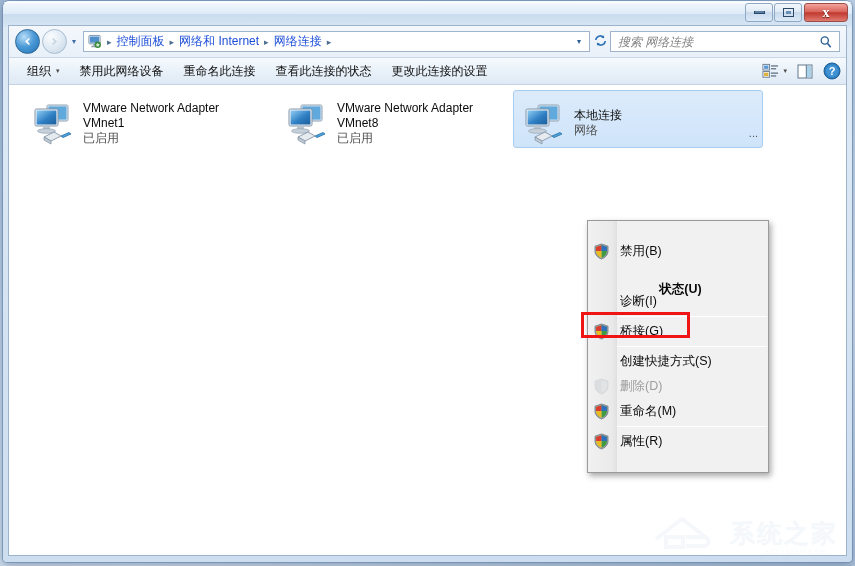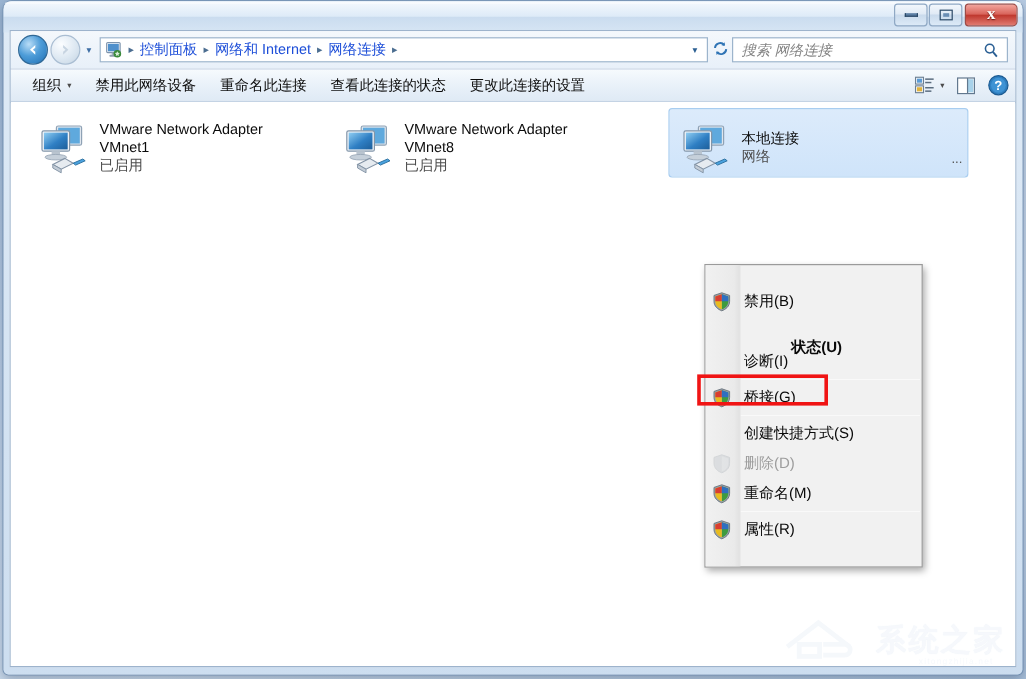--- a/index.html
+++ b/index.html
@@ -378,21 +378,21 @@
             </g>
           </svg>
         </span>
         <span class="tile-texts">
           <div class="tile-name">VMware Network Adapter</div>
           <div class="tile-name">VMnet8</div>
           <div class="tile-sub">已启用</div>
         </span>
       </div>
 
-      <div class="tile selected" style="left:548px; top:4px;">
+      <div class="tile selected" style="left:504px; top:4px;">
         <span class="tile-icon">
           <svg width="48" height="48" viewBox="0 0 48 48">
             <rect x="18" y="7" width="21" height="16" rx="1.5" fill="#dfe6ee" stroke="#8fa2b5" stroke-width="1"></rect>
             <rect x="19.5" y="8.4" width="18" height="13.2" fill="#5fa9dd"></rect>
             <rect x="6" y="11" width="23" height="17" rx="1.5" fill="#eef2f7" stroke="#8295a9" stroke-width="1"></rect>
             <rect x="7.6" y="12.5" width="19.8" height="14" fill="url(#scr3)"></rect>
             <defs>
               <linearGradient id="scr3" x1="0" y1="0" x2="1" y2="1">
                 <stop offset="0%" stop-color="#8fcdf2"></stop>
                   <stop offset="55%" stop-color="#2f7fc4"></stop>

